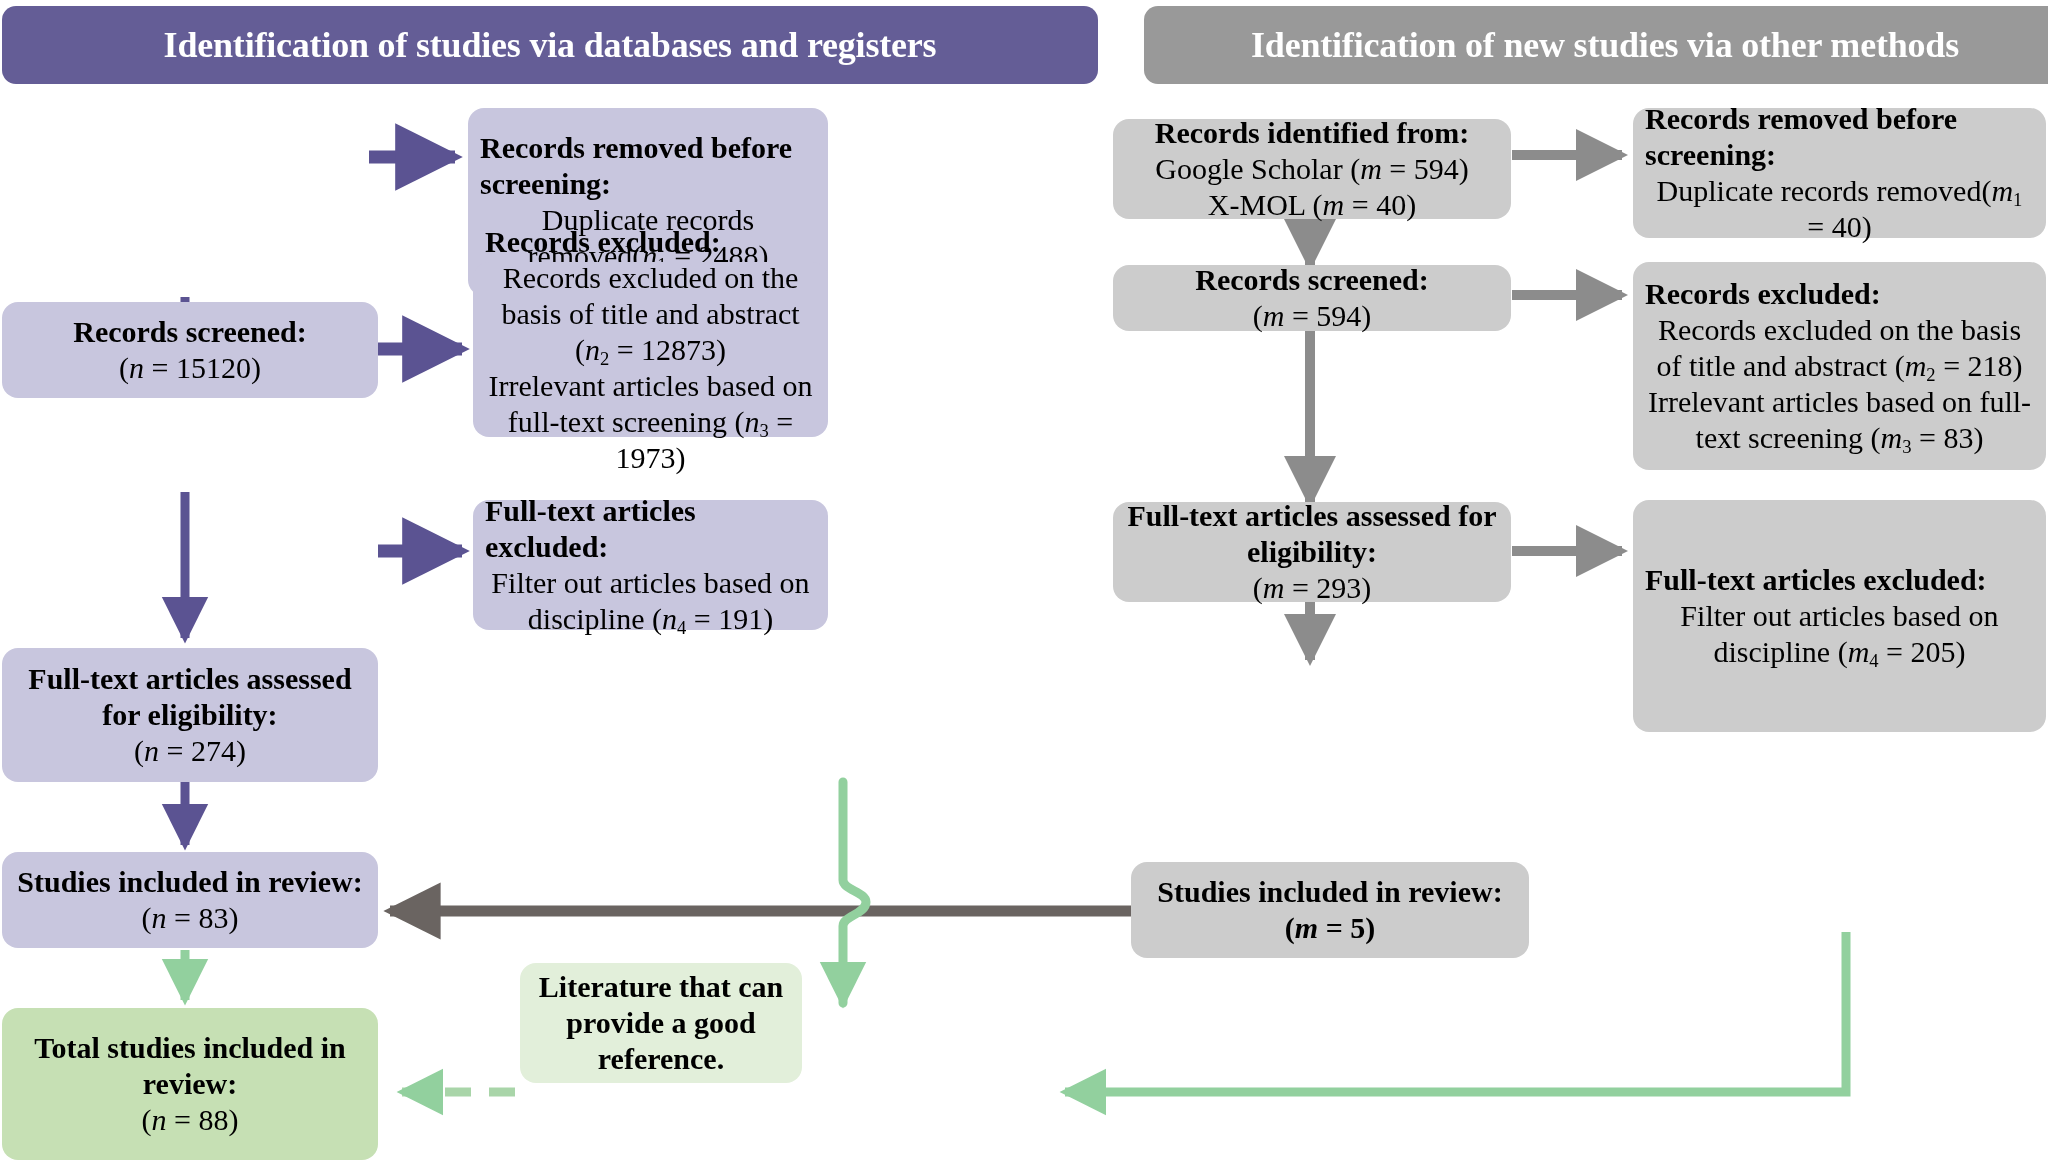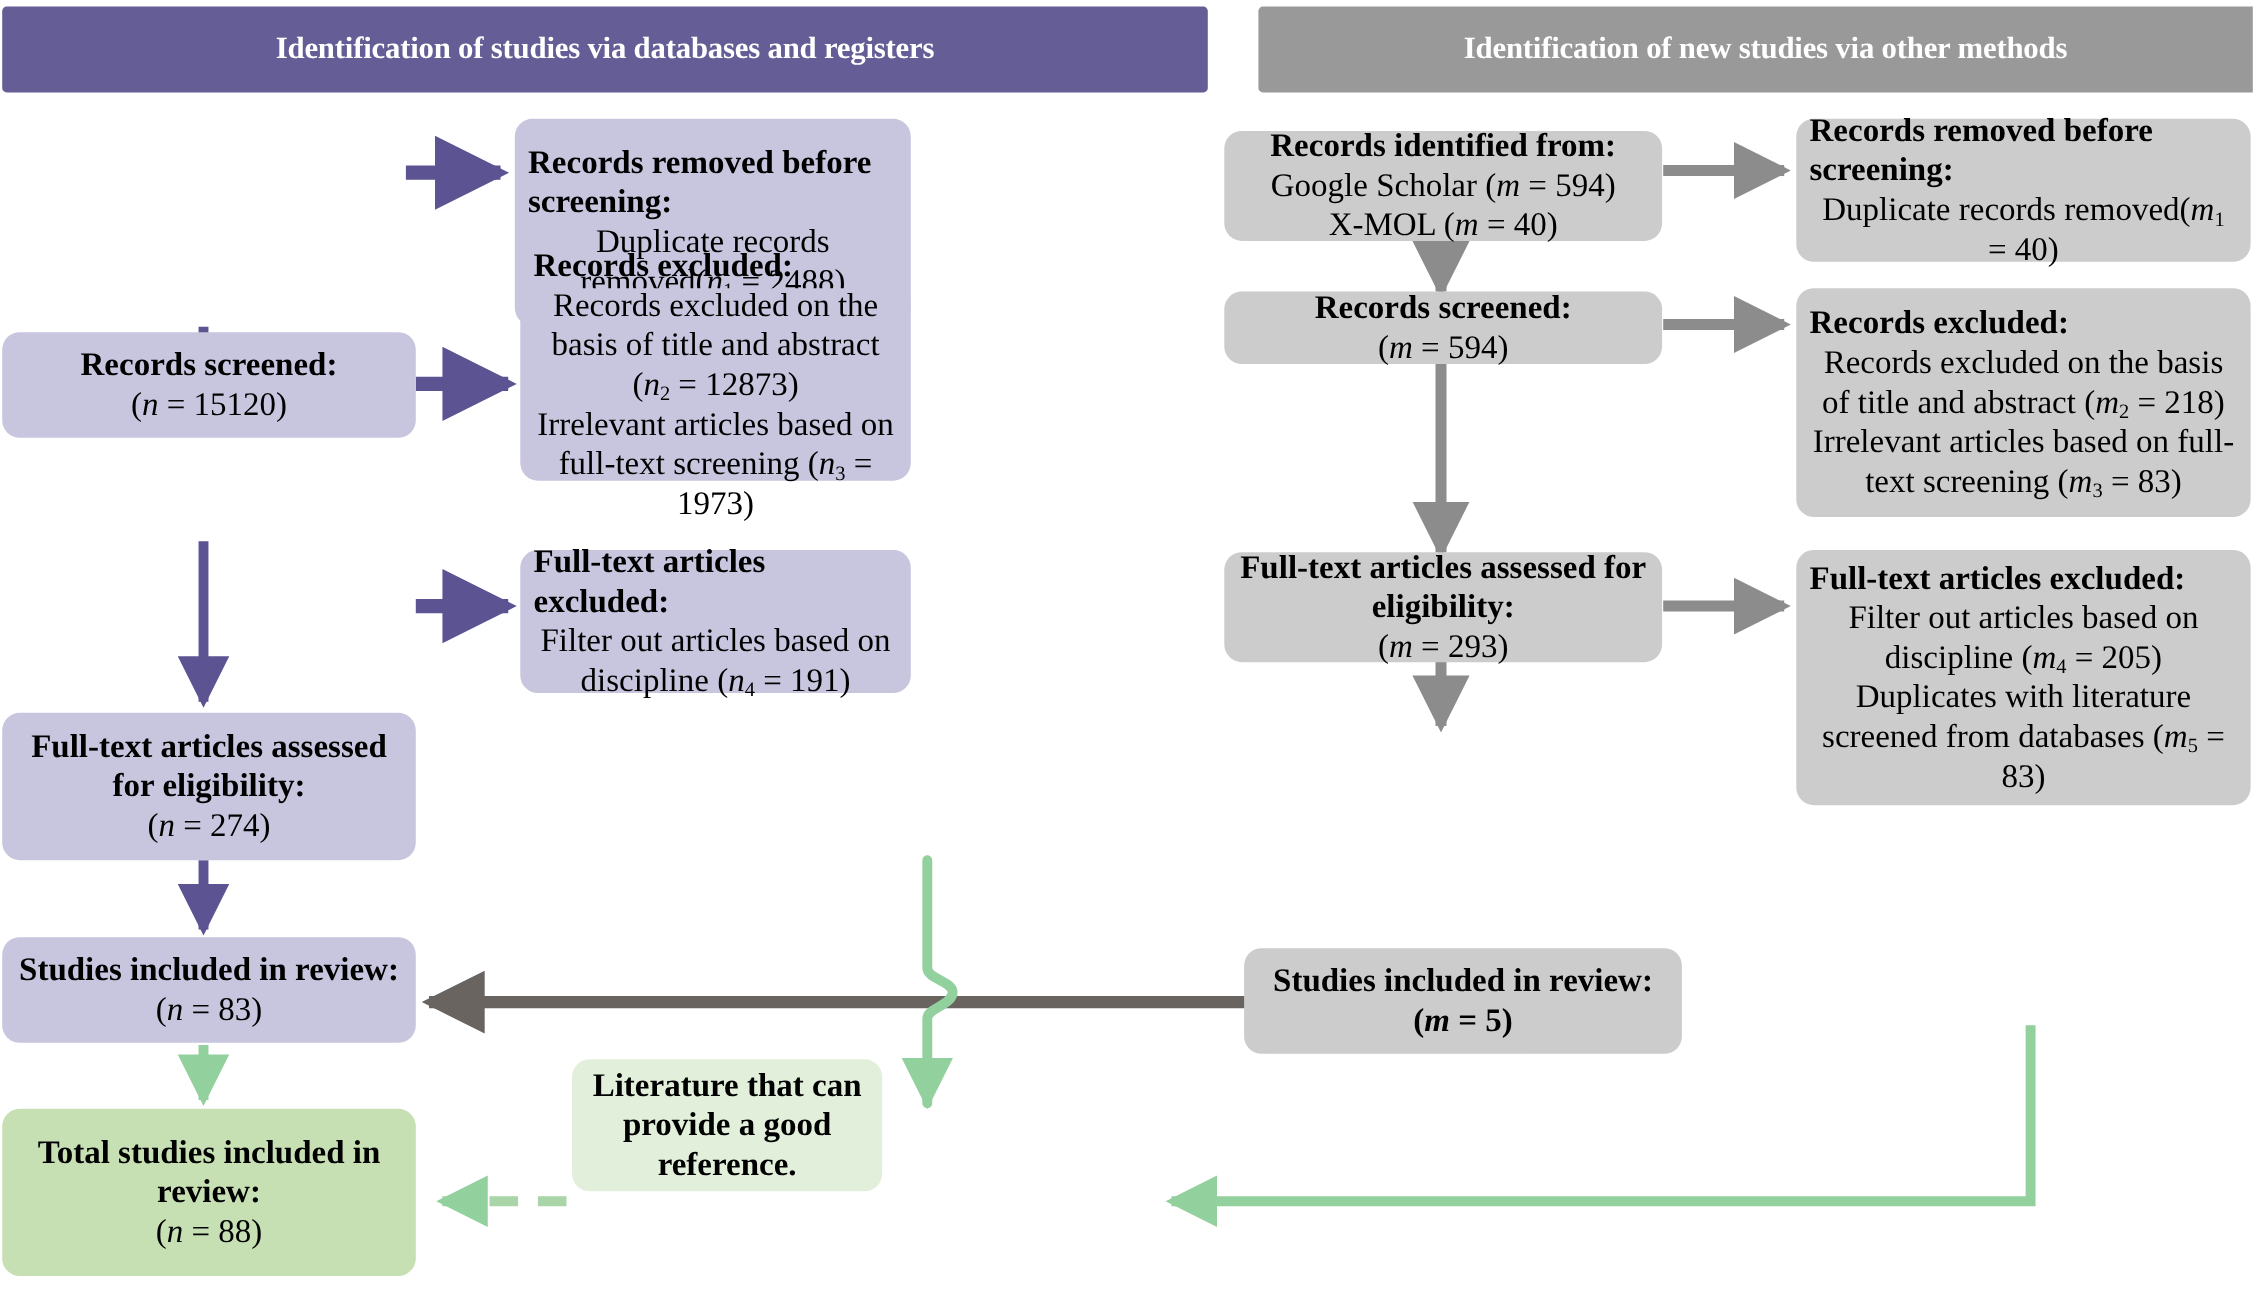--- a/index.html
+++ b/index.html
@@ -1,22 +1,22 @@
 <!DOCTYPE html>
 <html><head>
 <meta charset="utf-8">
 <style>
   html,body{margin:0;padding:0;background:#ffffff;}
   body{width:2048px;height:1176px;position:relative;overflow:hidden;
        font-family:"Liberation Serif","DejaVu Serif",serif;}
   .stage{position:absolute;left:0;top:0;width:2048px;height:1176px;}
 
-  .hdr{position:absolute;border-radius:4px;color:#fff;display:flex;
+  .hdr{position:absolute;border-radius:14px;color:#fff;display:flex;
        align-items:center;justify-content:center;font-weight:bold;
-       font-size:28px;letter-spacing:-.2px;white-space:nowrap;}
+       font-size:36px;letter-spacing:-.2px;white-space:nowrap;}
   #hdr-left{left:2px;top:6px;width:1096px;height:78px;background:#645d96;}
   #hdr-right{left:1124px;top:6px;width:922px;height:78px;background:#999999;margin-left:20px;}
 
   .box{position:absolute;border-radius:16px;box-sizing:border-box;
        padding:6px 12px;display:flex;flex-direction:column;
        justify-content:center;}
   .box .ln{display:block;font-size:30px;line-height:1.20;color:#000;}
   .box .ln.b{font-weight:bold;}
   .box .ln.c{text-align:center;}
   .box .ln.l{text-align:left;}
@@ -179,21 +179,20 @@
   </div>
 
   <div class="box fill-gray" style="left:1113px;top:502px;width:398px;height:100px;">
     <span class="ln b c">Full-text articles assessed for eligibility:</span>
     <span class="ln c"><span>(</span><i class="v">m</i><span> = 293)</span></span>
   </div>
 
   <div class="box fill-gray" style="left:1633px;top:500px;width:413px;height:232px;">
     <span class="ln b l">Full-text articles excluded:</span>
     <span class="ln c"><span>Filter out articles based on discipline (</span><i class="v">m</i><sub>4</sub><span> = 205)</span></span>
-    <span class="ln c"><span>Duplicates with literature screened from databases (</span><i class="v">m</i><sub>5</sub><span> = 83)</span></span>
   </div>
 
   <div class="box fill-gray" style="left:1113px;top:660px;width:398px;height:96px;
        top:862px;margin-left:18px;">
     <span class="ln b c"><span>Studies included in review: (</span><i class="v">m</i><span> = 5)</span></span>
   </div>
 
 </div>
 
 </body></html>

